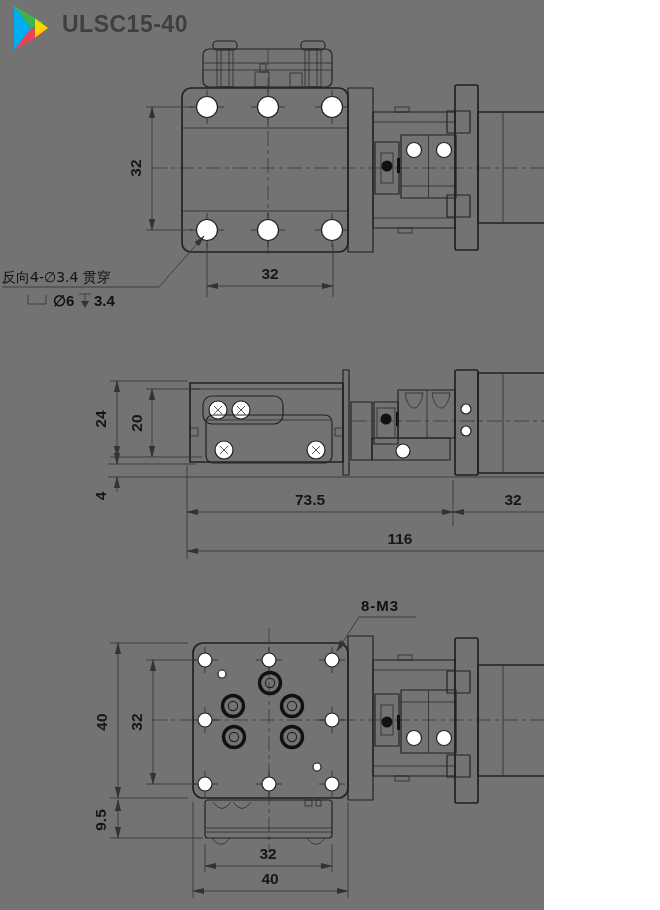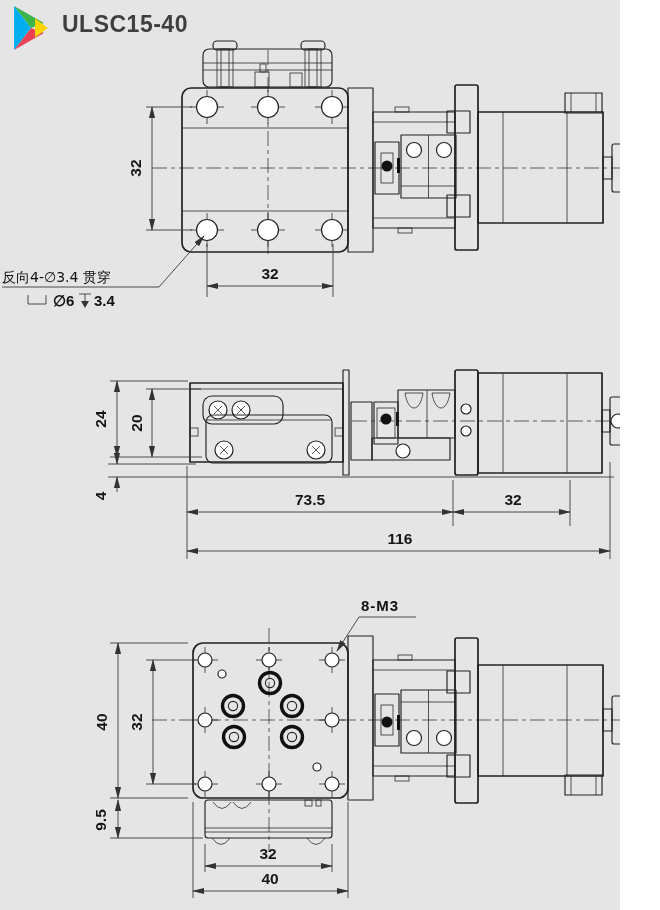--- a/index.html
+++ b/index.html
@@ -1,16 +1,16 @@
 <!DOCTYPE html>
 <html><head>
 <meta charset="utf-8">
 <style>
   html,body{margin:0;padding:0;background:#ffffff;}
-  .page{position:relative;width:620px;height:910px;background:#e5e5e5;overflow:hidden;
+  .page{position:relative;width:544px;height:910px;background:#737373;overflow:hidden;
         font-family:"Liberation Sans",sans-serif;}
   svg{display:block;}
   .ol  {fill:none;stroke:#222;stroke-width:1.7;stroke-linejoin:round;}
   .ol2 {fill:none;stroke:#222;stroke-width:1.15;stroke-linejoin:round;}
   .tl  {fill:none;stroke:#2b2b2b;stroke-width:0.8;}
   .dim {fill:none;stroke:#3a3a3a;stroke-width:0.9;}
   .cl  {fill:none;stroke:#3a3a3a;stroke-width:0.8;stroke-dasharray:15 4 4 4;}
   .hole{fill:#fff;stroke:#222;stroke-width:1.2;}
   .dimtxt{font:bold 15.5px "Liberation Sans",sans-serif;fill:#161616;text-anchor:middle;}
   .notetxt{font:14px "DejaVu Sans","Liberation Sans",sans-serif;fill:#111;}

